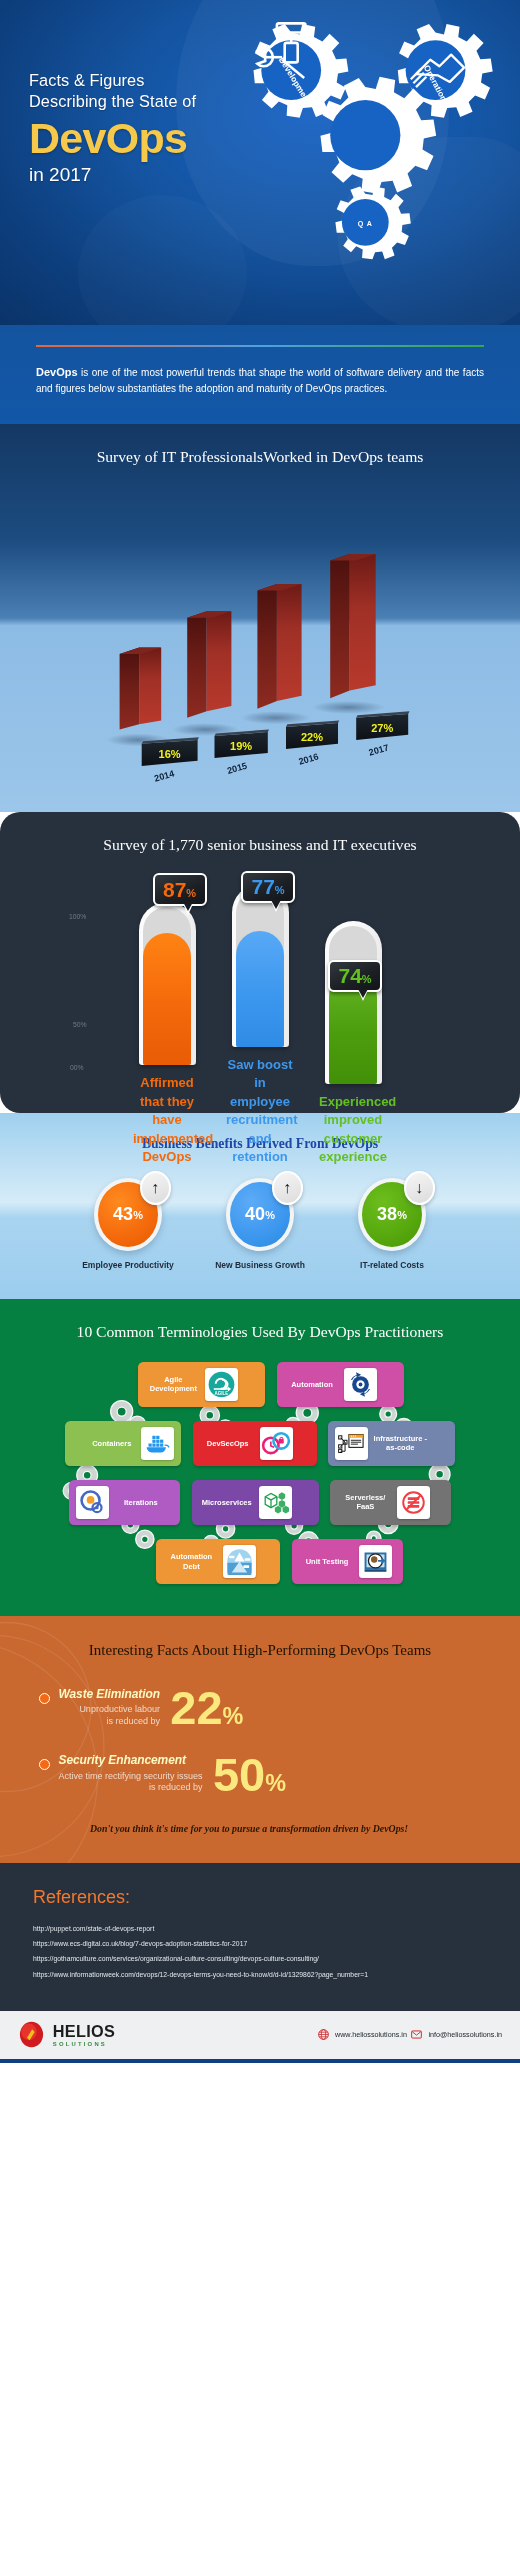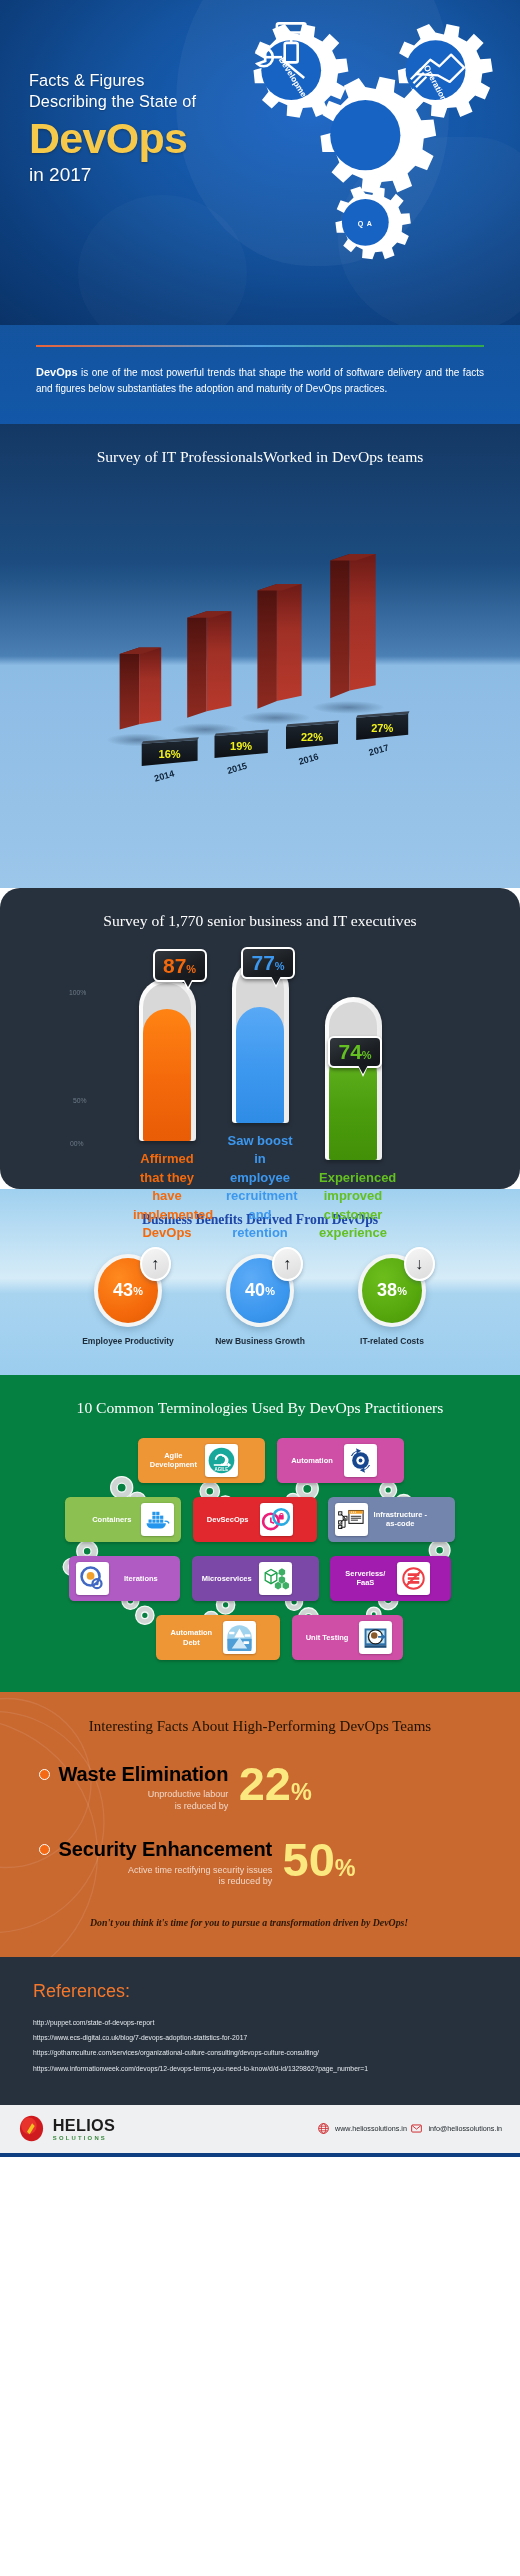--- a/index.html
+++ b/index.html
@@ -69,21 +69,21 @@
     color: #ffffff;
     font-size: 10px;
     line-height: 1.62;
     text-align: justify;
   }
   .intro p b { font-weight: bold; font-size: 11px; }
 
   
   .sec-bars {
     position: relative;
-    height: 464px;
+    height: 388px;
     background: linear-gradient(180deg, #143864 0%, #1c4c80 30%, #4b80b5 50%, #8cbbe4 52%, #9cc6ea 100%);
     overflow: hidden;
   }
   .sec-title-serif {
     font-family: "Liberation Serif", serif;
     color: #fff;
     text-align: center;
     font-size: 15.6px;
     line-height: 1.38;
     padding-top: 22px;
@@ -233,21 +233,21 @@
     position: relative; z-index: 2;
   }
   .fact {
     position: relative; z-index: 2;
     display: flex; align-items: flex-start;
     margin: 26px 0 0 39px;
     width: 442px;
   }
   .fact-bullet { width: 11px; height: 11px; border-radius: 50%; border: 1.6px solid #fff; background: #f46a14; margin-top: 5.9px; flex-shrink: 0; }
   .fact-mid { margin-left: 8.5px; }
-  .fact-h { color: #000000; font-size: 20px; font-weight: bold; letter-spacing: -0.1px; }
+  .fact-h { color: #fef9c3; font-size: 12px; font-weight: bold; letter-spacing: -0.1px; font-style: italic; }
   .fact-sub { color: #f0d9c9; font-size: 9px; line-height: 1.3; text-align: right; margin-top: 3.3px; }
   .fact-big { color: #fbe87e; font-size: 47px; font-weight: bold; line-height: 0.8; margin-left: 10.4px; margin-top: 2.6px; white-space: nowrap; }
   .fact-big .pc { font-size: 23.4px; }
   .fact-cta {
     position: relative; z-index: 2;
     font-family: "Liberation Serif", serif;
     font-style: italic; font-weight: bold;
     color: #2a1705; font-size: 9.8px; line-height: 1.75;
     margin: 26px 0 0 90px; width: 338px;
   }
@@ -712,21 +712,21 @@
               <g fill="#1aa14a">
                 <path d="M27,8 L32,5 L37,8 L37,14 L32,17 L27,14 Z" opacity="0.85"></path>
                 <path d="M27,20 L32,17 L37,20 L37,26 L32,29 L27,26 Z" opacity="0.85"></path>
                 <path d="M33,29 L38,26 L43,29 L43,35 L38,38 L33,35 Z" opacity="0.85"></path>
                 <path d="M21,29 L26,26 L31,29 L31,35 L26,38 L21,35 Z" opacity="0.85"></path>
               </g>
               <path d="M24,15 L27,12" stroke="#1aa14a" stroke-width="1.4"></path>
             </svg>
           </div>
         </div>
-        <div class="card lab-left" style="background:#a21caf; width:121px;">
+        <div class="card lab-left" style="background:#737373; width:121px;">
           <div class="lab">Serverless/ FaaS</div>
           <div class="ico">
             <svg width="27" height="27" viewBox="0 0 42 42">
               <circle cx="21" cy="21" r="16" fill="none" stroke="#ef3e45" stroke-width="3"></circle>
               <g fill="#ef3e45">
                 <rect x="12" y="13" width="18" height="4" rx="1"></rect>
                 <rect x="12" y="19" width="18" height="4" rx="1"></rect>
                 <rect x="12" y="25" width="18" height="4" rx="1"></rect>
               </g>
               <path d="M9,33 L33,9" stroke="#ef3e45" stroke-width="3"></path>

